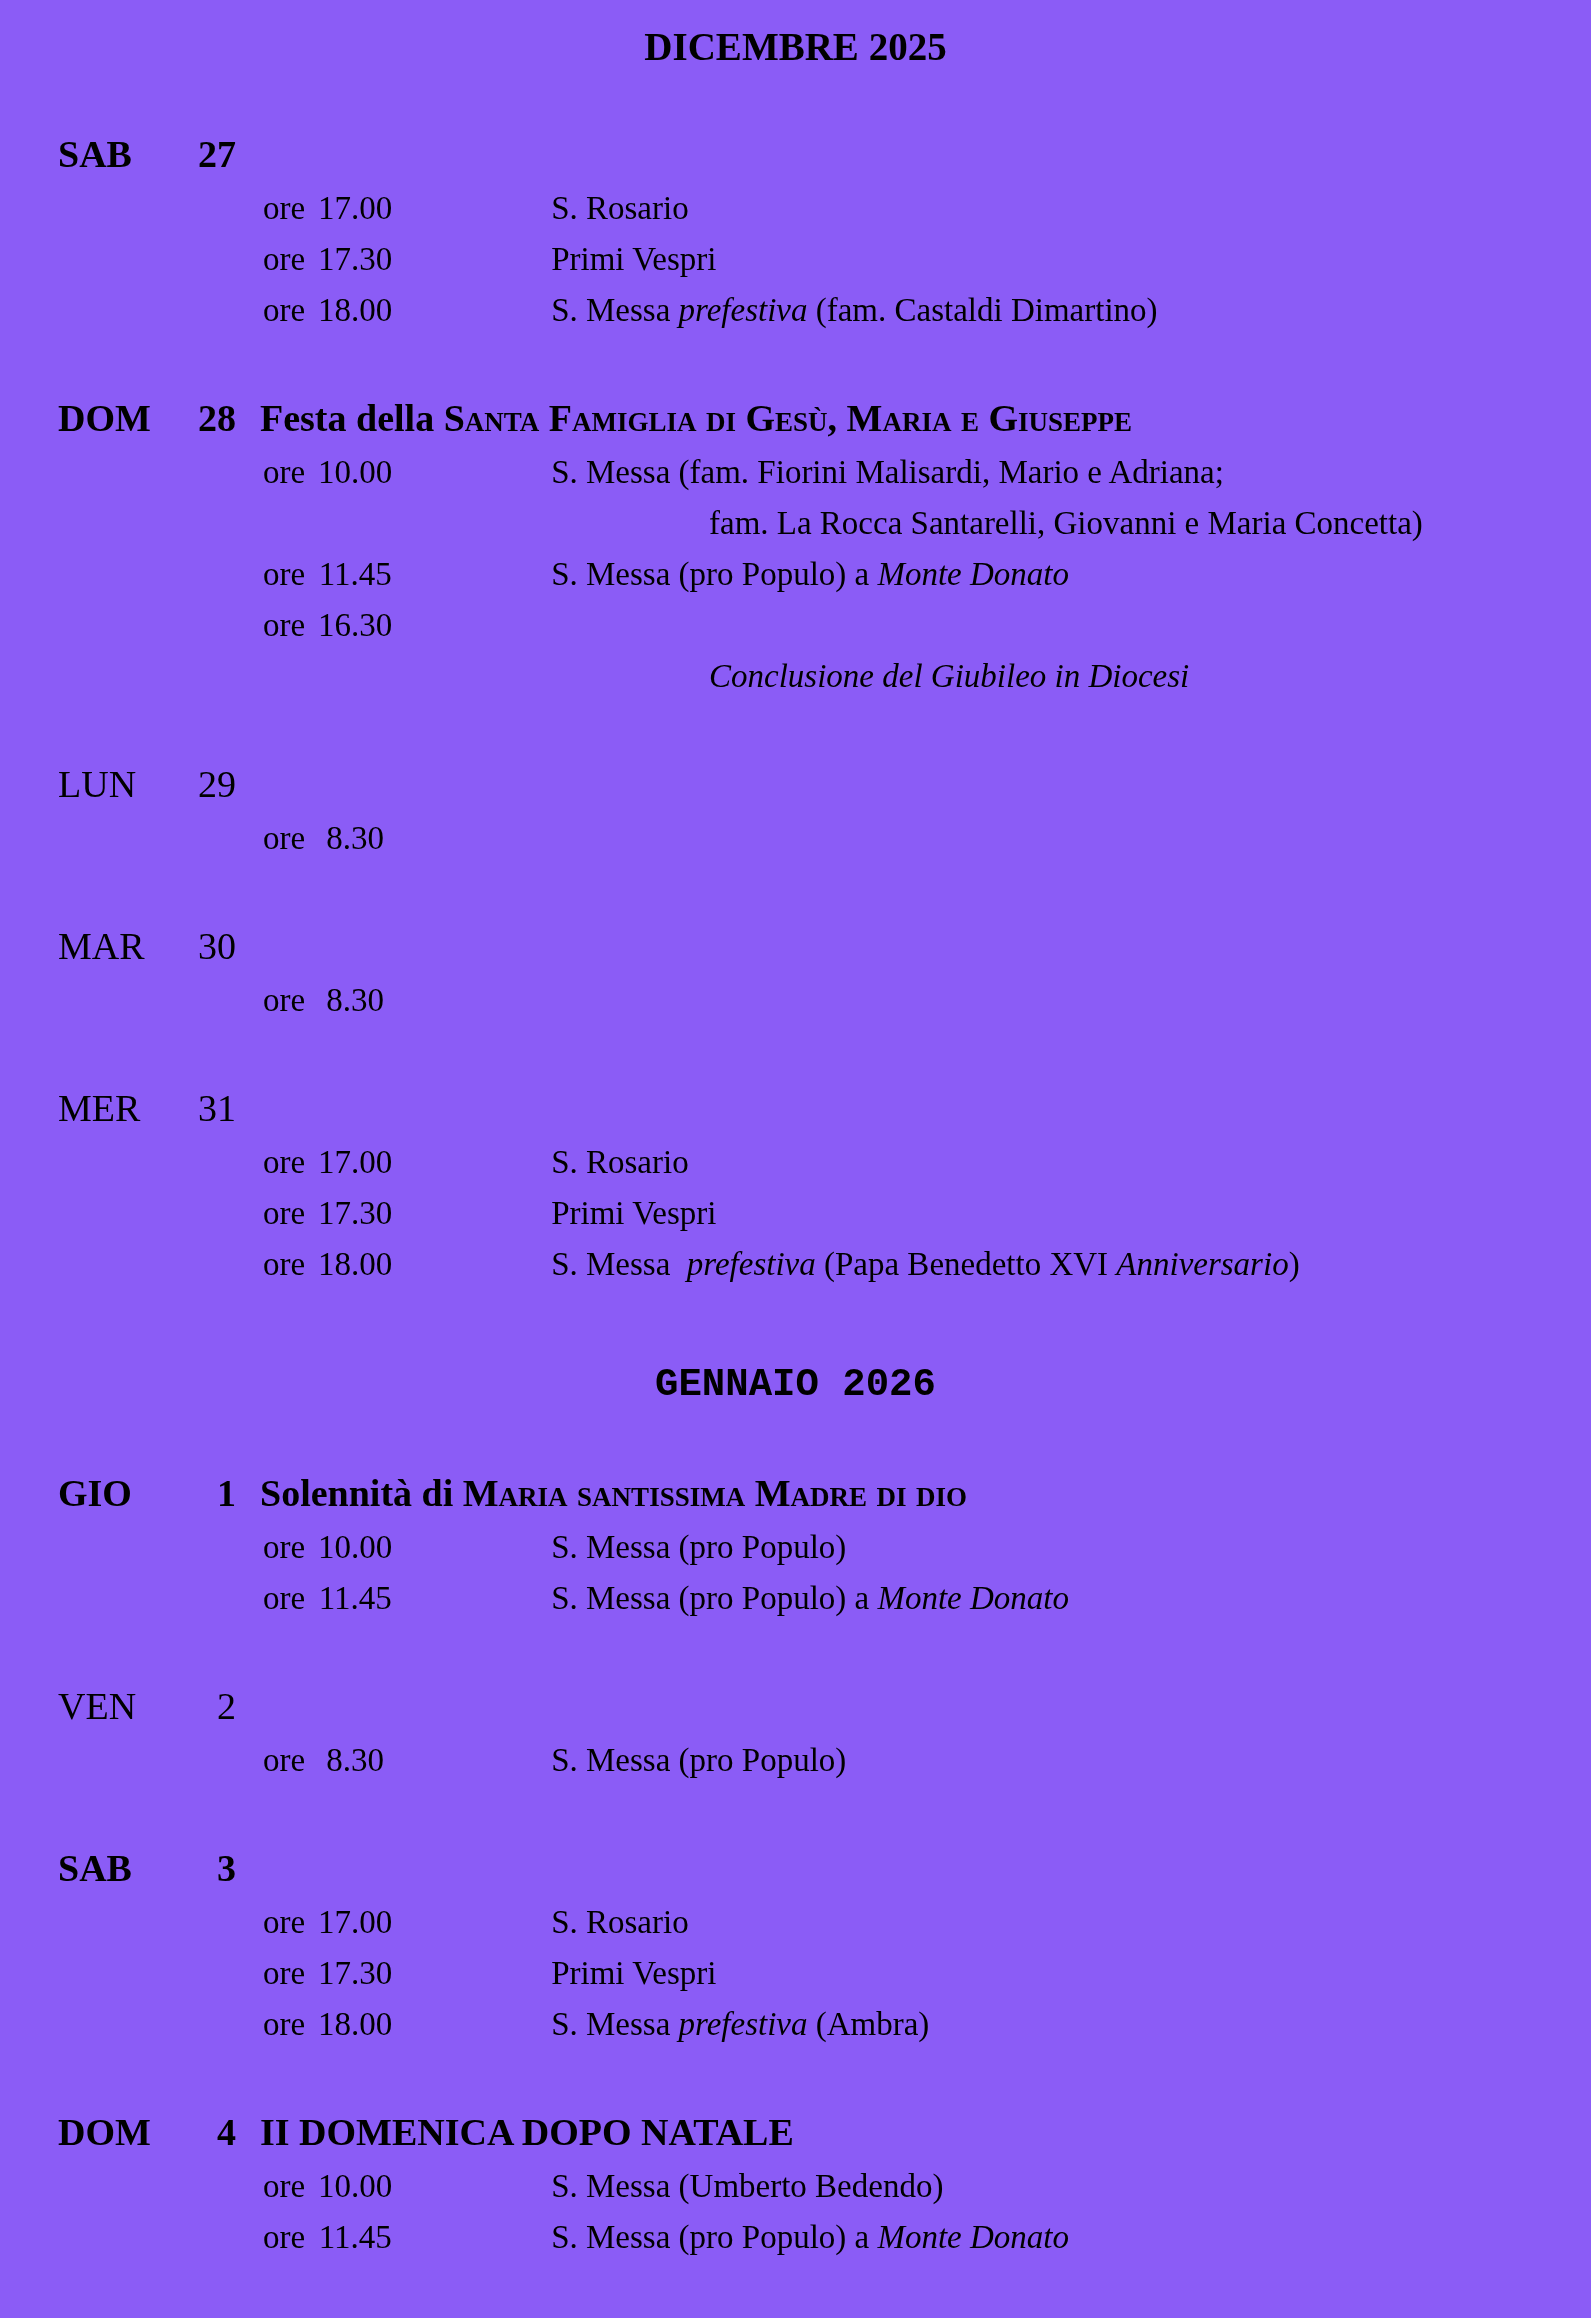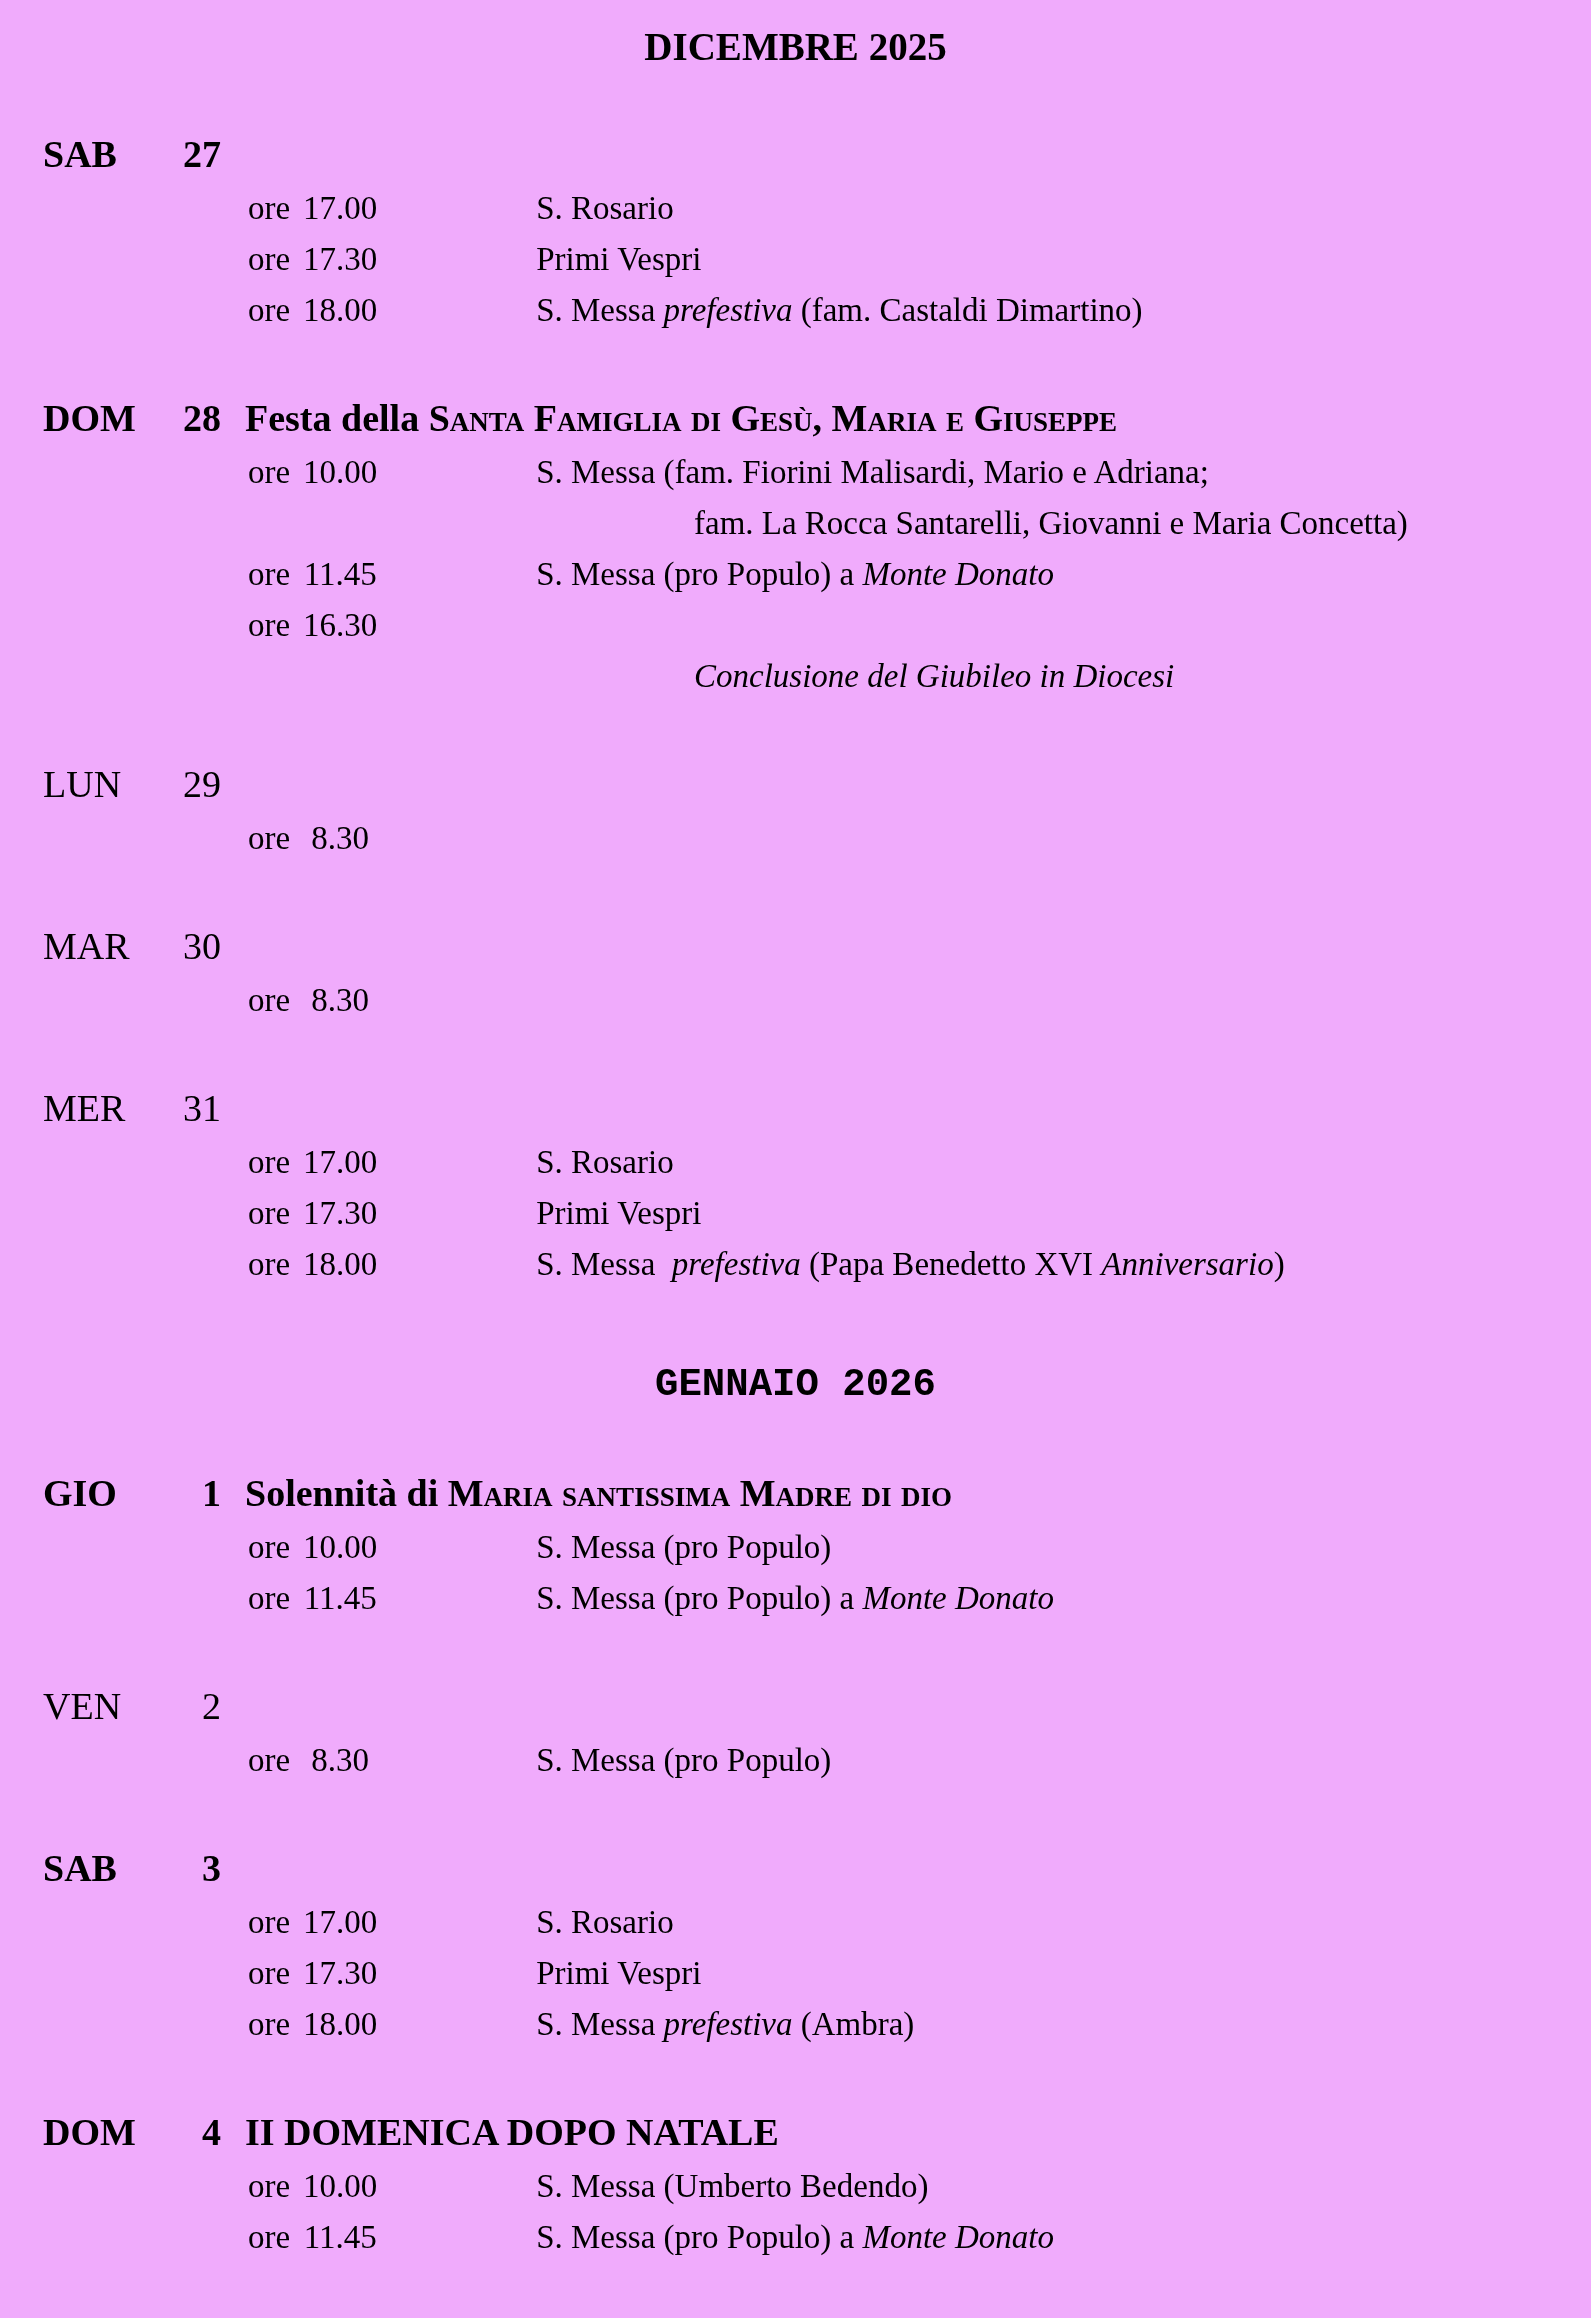--- a/index.html
+++ b/index.html
@@ -1,20 +1,20 @@
 <!DOCTYPE html>
 <html style="font-size:12px"><head>
 <meta charset="utf-8">
 <style>
   html, body { margin: 0; padding: 0; background: #ffffff; }
   .page {
     position: relative;
     width: 1591px;
     height: 2319px;
-    background: #f0abfc;
+    background: #8b5cf6;
     color: #000000;
     font-family: "Liberation Serif", "DejaVu Serif", serif;
     overflow: hidden;
   }
   .month-title {
     height: 51px;
     line-height: 51px;
     margin-top: 21px;
     text-align: center;
     font-weight: bold;
@@ -22,20 +22,21 @@
     white-space: pre;
   }
   .month-title.later { margin-top: 70px; font-family: Liberation Mono, monospace; }
   .row {
     height: 51px;
     line-height: 51px;
     display: flex;
     align-items: baseline;
     font-size: 33px;
     white-space: pre;
+    padding-left: 15px;
   }
   .day-heading {
     height: 58px;
     line-height: 58px;
     margin-top: 53px;
     font-size: 38px;
   }
   .day-heading.b { font-weight: bold; }
   .day-label { margin-left: 43px; width: 121px; }
   .day-num   { width: 57px; text-align: right; }

